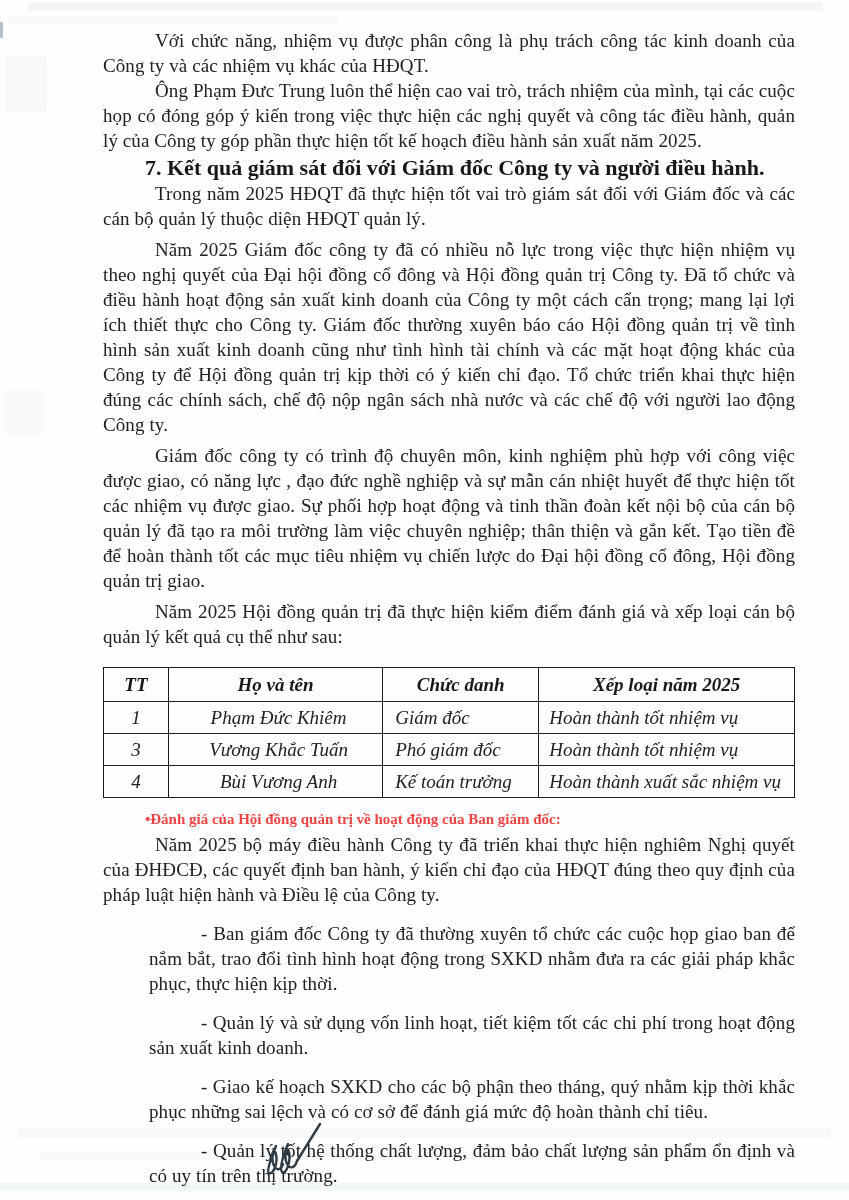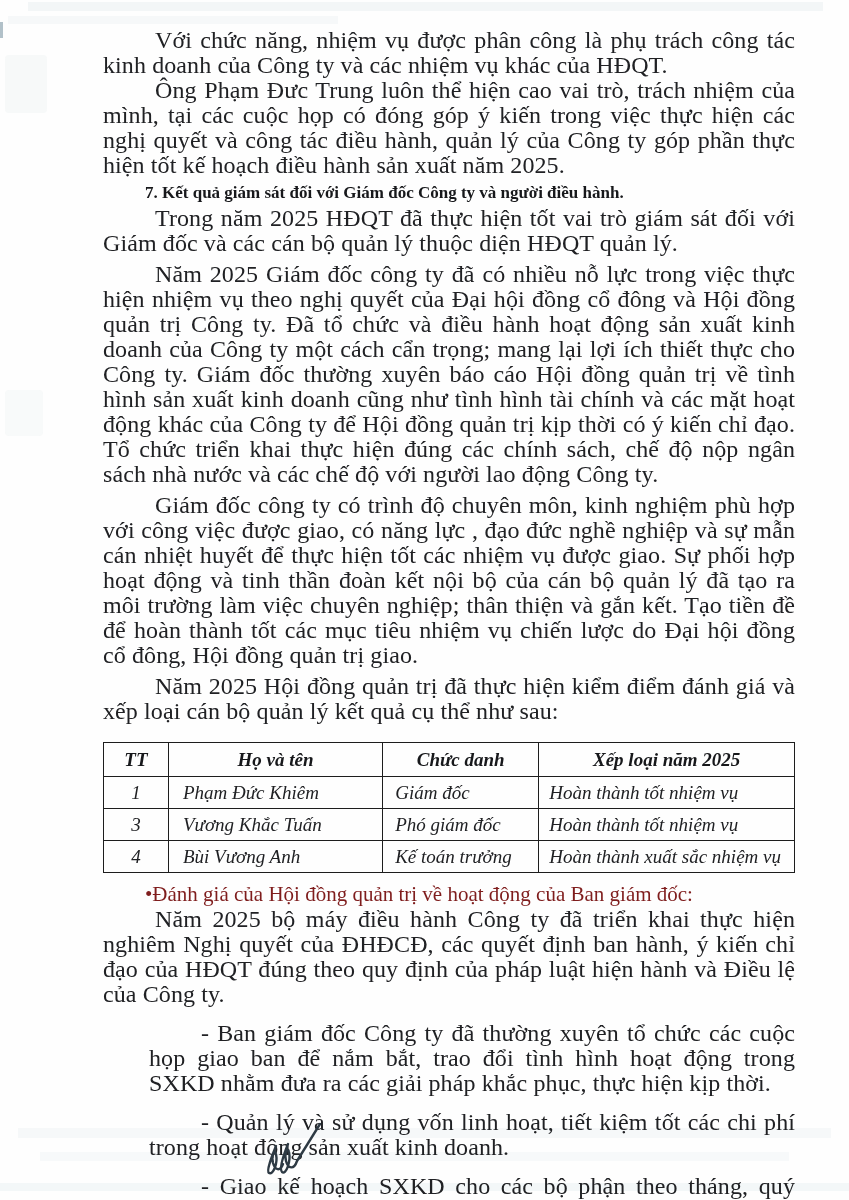--- a/index.html
+++ b/index.html
@@ -18,42 +18,42 @@
     box-sizing: border-box;
   }
   .content {
     position: relative;
     box-sizing: border-box;
     padding: 28px 54px 0 103px;
     z-index: 2;
   }
   p.body {
     margin: 0;
-    font-size: 24px;
+    font-size: 19px;
     line-height: 25px;
     text-align: justify;
     text-indent: 52px;
     letter-spacing: 0.1px;
   }
   p.gap-sm { margin-top: 6px; }
   p.gap-md { margin-top: 14px; margin-left: 46px; }
   .section-heading {
     margin: 2px 0 0 0;
-    font-size: 17px;
+    font-size: 22px;
     line-height: 26px;
     font-weight: bold;
     color: #17181b;
     text-indent: 42px;
   }
   .bullet-heading {
     margin: 8px 0 0 0;
-    font-size: 21px;
+    font-size: 15px;
     line-height: 26px;
-    font-weight: normal;
-    color: #7f1d1d;
+    font-weight: bold;
+    color: #ef4444;
     text-indent: 42px;
   }
   table.rating-table {
     width: 100%;
     margin: 18px 0 0 0;
     border-collapse: collapse;
     table-layout: fixed;
     font-size: 19px;
   }
   table.rating-table th,
@@ -70,21 +70,21 @@
     text-align: center;
     color: #17181b;
   }
   table.rating-table td {
     height: 27px;
     text-align: left;
   }
   table.rating-table td.tt-cell {
     text-align: center;
   }
-  table.rating-table td.name-cell { padding-left: 14px; }
+  table.rating-table td.name-cell { padding-left: 14px; text-align: center; }
   table.rating-table td.title-cell { padding-left: 12px; }
   table.rating-table td.rating-cell { padding-left: 10px; }
 
   .signature {
     position: absolute;
     left: 252px;
     top: 1118px;
     z-index: 3;
     pointer-events: none;
   }

